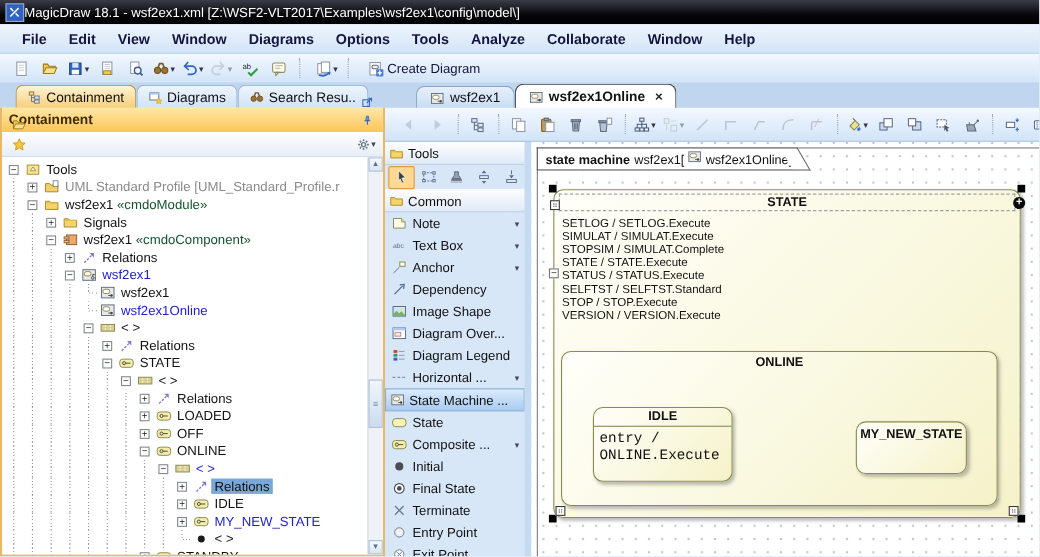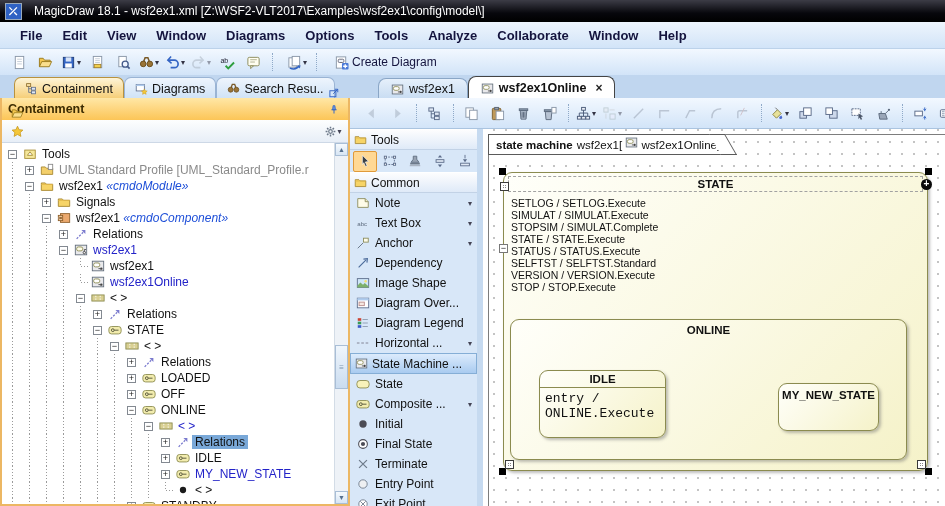--- a/index.html
+++ b/index.html
@@ -1,20 +1,20 @@
 <!DOCTYPE html>
 <html><head>
 <meta charset="utf-8">
 <style>
   html,body{margin:0;padding:0;}
   .app{position:relative;width:945px;height:506px;overflow:hidden;background:#cfe2f6;
        font-family:"Liberation Sans",sans-serif;font-size:12px;color:#111;}
   
   .titlebar{height:22px;background:linear-gradient(#3c3c46,#07070c 60%,#000);color:#fff;
-            display:flex;align-items:center;gap:12px;padding-left:5px;font-size:12px;}
+            display:flex;align-items:center;gap:0;padding-left:5px;font-size:12px;}
   .app-ico{width:15px;height:15px;background:#2f62c4;border:1px solid #9ab;display:flex;align-items:center;justify-content:center;}
   
   .menubar{height:26px;background:linear-gradient(#eef5fd,#d2e4f8);display:flex;align-items:center;
            padding-left:10px;border-bottom:1px solid #bcd2ea;font-size:13px;color:#14143e;}
   .menu-item{padding:4px 10px;cursor:default;font-weight:bold;}
   
   .toolbar{height:26px;background:linear-gradient(#f2f8ff,#d2e4f8);display:flex;align-items:center;padding-left:6px;}
   .tb-btn{height:22px;min-width:24px;display:flex;align-items:center;justify-content:center;border-radius:2px;padding:0 1px;}
   .tb-btn.dis{opacity:.45;}
   .tb-btn .dd{font-size:8px;color:#334;margin-left:1px;}
@@ -54,21 +54,21 @@
      background:repeating-linear-gradient(180deg,#9a9a9a 0 1px,transparent 1px 3px) 8px 0/1px 9px no-repeat,
                 repeating-linear-gradient(90deg,#9a9a9a 0 1px,transparent 1px 3px) 9px 8px/8px 1px no-repeat;}
   .expc{flex:0 0 17px;display:flex;align-items:center;justify-content:center;}
   .exp{width:9px;height:9px;box-sizing:border-box;border:1px solid #838991;background:#fff;
        font-size:9px;line-height:7px;text-align:center;color:#222;}
   .ticon{flex:0 0 18px;display:flex;align-items:center;justify-content:center;}
   .tlabel{padding:0 3px;font-size:12px;}
   .tlabel.blue{color:#2222c8;}
   .tlabel.gray{color:#8a8a8a;}
   .tlabel.sel{background:#79a8d8;}
-  .ster{color:#1d4ed8;font-style:italic;}
+  .ster{color:#14532d;}
   .vscroll{position:absolute;top:0;right:0;bottom:0;width:13px;background:#eef2f7;border-left:1px solid #d3dce6;}
   .sbtn{position:absolute;left:0;right:0;height:13px;background:linear-gradient(#f6fafd,#d7e5f4);border:1px solid #a9bed6;
         box-sizing:border-box;color:#56708e;font-size:7px;line-height:11px;text-align:center;}
   .sthumb{position:absolute;left:0;right:0;top:56%;height:44px;background:linear-gradient(#f0f6fc,#cadcf0);
           border:1px solid #a9bed6;box-sizing:border-box;color:#7d94ad;font-size:8px;line-height:44px;text-align:center;}
   
   .middle{flex:1;display:flex;flex-direction:column;min-width:0;}
   .dg-toolbar{height:30px;background:linear-gradient(#f2f8ff,#d2e4f8);border-bottom:1px solid #aac4e0;
               display:flex;align-items:center;padding-left:8px;}
   .workarea{flex:1;display:flex;min-height:0;}
@@ -1281,22 +1281,22 @@
             <div class="plusbtn">+</div>
             <div class="sexp">−</div>
             <div class="state-name">STATE</div>
             <div class="transitions" id="transitions">
                 <div>SETLOG / SETLOG.Execute</div>
                 <div>SIMULAT / SIMULAT.Execute</div>
                 <div>STOPSIM / SIMULAT.Complete</div>
                 <div>STATE / STATE.Execute</div>
                 <div>STATUS / STATUS.Execute</div>
                 <div>SELFTST / SELFTST.Standard</div>
+                <div>STOP / STOP.Execute</div>
                 <div>VERSION / VERSION.Execute</div>
-                <div>STOP / STOP.Execute</div>
               </div>
 
             <div class="state online-box">
               <div class="online-name">ONLINE</div>
               <div class="state idle-box">
                 <div class="idle-name">IDLE</div>
                 <div class="idle-body">entry / ONLINE.Execute</div>
               </div>
               <div class="state mns-box">
                 <div class="mns-name">MY_NEW_STATE</div>

